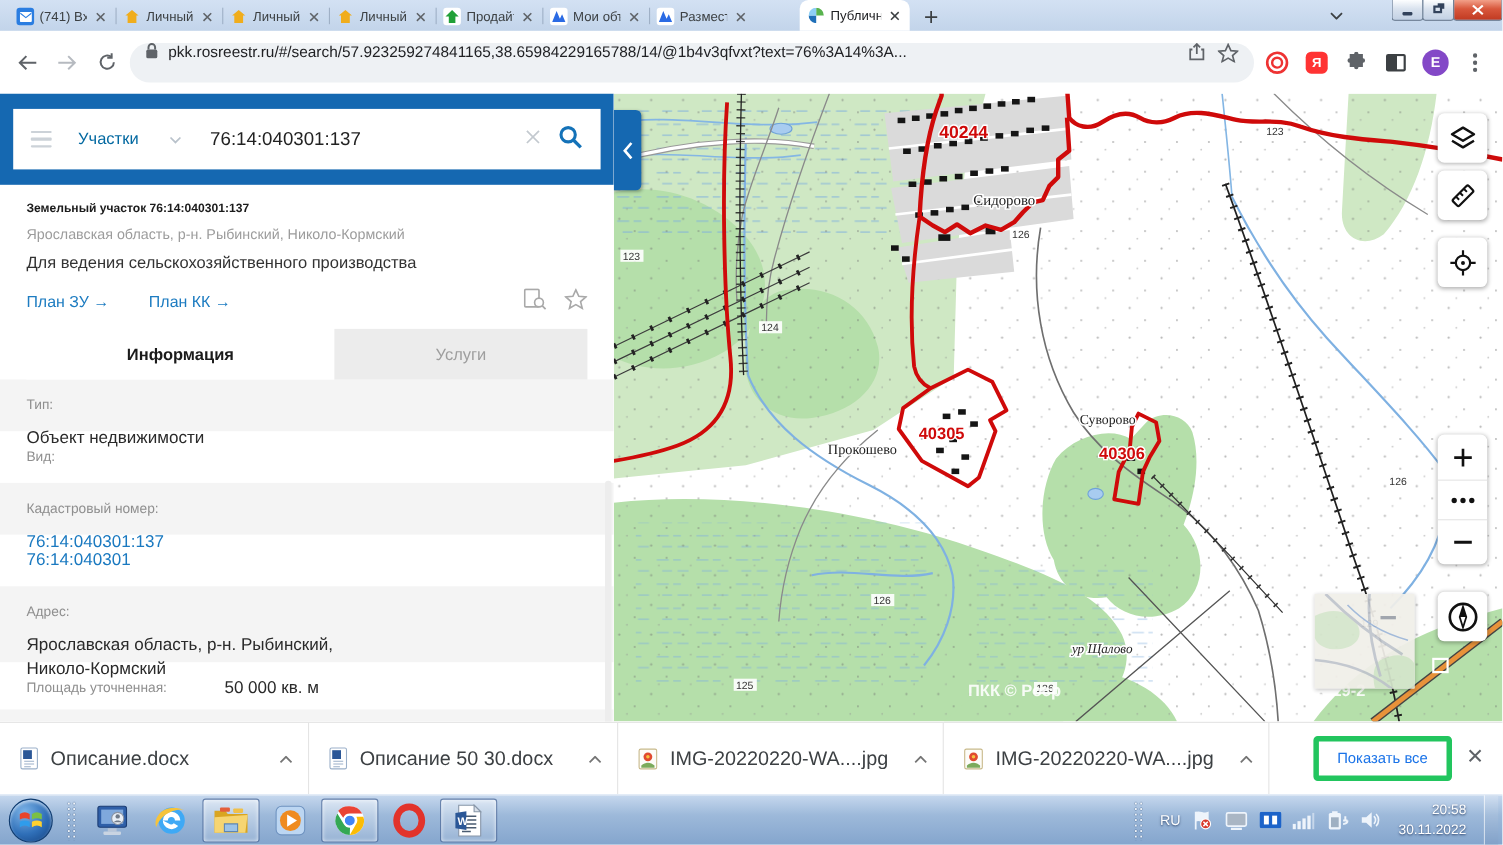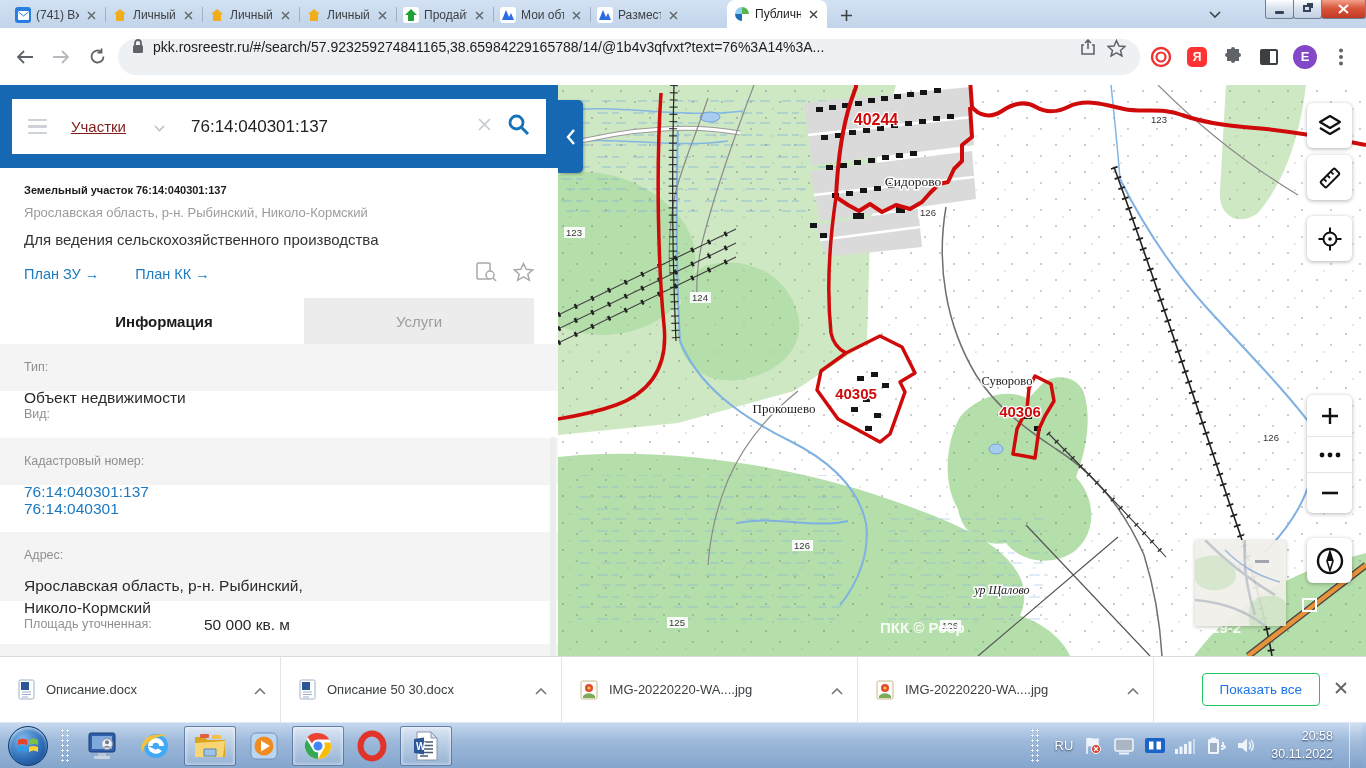--- a/index.html
+++ b/index.html
@@ -32,21 +32,21 @@
   .extbadge { width:20px; height:20px; border-radius:5px; display:flex; align-items:center; justify-content:center; font-size:12px; font-weight:bold; color:#fff; }
   .avatar { width:24px; height:24px; border-radius:50%; background:#8348c7; color:#fff; font-size:13px; font-weight:bold; display:flex; align-items:center; justify-content:center; }
 
   
   .content { display:flex; height:571px; }
   .panel { width:558px; background:#fff; position:relative; flex:none; overflow:hidden; }
   .panel-blue { height:83px; background:#1568b1; padding:14px 12px; }
   .searchbox { background:#fff; height:55px; display:flex; align-items:center; padding:0 16px; }
   .hamb { width:19px; display:flex; flex-direction:column; gap:4px; flex:none; }
   .hamb i { height:2.5px; background:#ccd2d8; border-radius:1px; }
-  .cat { margin-left:24px; font-size:15px; color:#7f1d1d;text-decoration:underline; }
+  .cat { margin-left:24px; font-size:15px; color:#0369a1; }
   .catchev { margin-left:28px; }
   .searchval { flex:1; border:none; outline:none; font-size:17px; color:#222; margin-left:26px; font-family:"Liberation Sans",sans-serif; background:transparent; }
   .info { padding:16px 24px 0; }
   .ititle { font-size:11px; font-weight:bold; color:#1b1b1b; }
   .iloc { font-size:13px; color:#9c9c9c; margin-top:9px; }
   .ipurp { font-size:15px; color:#333; margin-top:11px; }
   .ilinks { display:flex; align-items:center; margin-top:14px; gap:36px; }
   .ilink { font-size:14.5px; color:#1d7cc1; }
   .iicons { margin-left:auto; display:flex; gap:16px; }
   .ptabs { display:flex; height:46px; margin-top:12px; }
@@ -66,23 +66,23 @@
   .mbtn { position:absolute; right:14px; width:45px; height:45px; background:#fff; border-radius:6px; box-shadow:0 1px 4px rgba(0,0,0,.3); display:flex; align-items:center; justify-content:center; z-index:4; }
   .zoomgroup { position:absolute; right:14px; top:310px; width:45px; background:#fff; border-radius:6px; box-shadow:0 1px 4px rgba(0,0,0,.3); z-index:4; }
   .zbtn { height:41px; display:flex; align-items:center; justify-content:center; }
   .zbtn + .zbtn { border-top:1px solid #e4e4e4; }
   .minimap { position:absolute; right:80px; bottom:30px; width:91px; height:86px; background:#f4f2ee; opacity:.93; box-shadow:0 1px 4px rgba(0,0,0,.25); z-index:3; overflow:hidden; }
 
   
   .dlbar { height:66px; background:#fff; border-top:1px solid #dcdcdc; display:flex; align-items:center; }
   .dlitem { width:281px; height:100%; border-right:1px solid #e4e4e4; display:flex; align-items:center; padding:0 14px 0 18px; gap:11px; }
   .dlitem.wide { width:296px; }
-  .dlname { font-size:13px; color:#3c4043; flex:1; white-space:nowrap; overflow:hidden; }
+  .dlname { font-size:18px; color:#3c4043; flex:1; white-space:nowrap; overflow:hidden; }
   .dlchev { flex:none; }
-  .showall { margin-left:auto; border:1px solid #22c55e; border-radius:4px; padding:8px 17px; font-size:13.5px; color:#1a73e8; white-space:nowrap; }
+  .showall { margin-left:auto; border:5px solid #22c55e; border-radius:4px; padding:8px 17px; font-size:13.5px; color:#1a73e8; white-space:nowrap; }
   .dlclose { margin:0 18px 0 14px; }
 
   
   .taskbar { height:46px; background:linear-gradient(#c6d8ee,#9db9da 40%,#84a5cd); border-top:1px solid #dce8f5; display:flex; align-items:center; position:relative; }
   .orb { width:40px; height:40px; border-radius:50%; margin:0 6px 0 8px; background:radial-gradient(circle at 35% 30%, #7db4e8, #2f6fb8 55%, #123f7d); border:1px solid #0e3a6e; box-shadow:inset 0 2px 3px rgba(255,255,255,.6); display:flex; align-items:center; justify-content:center; flex:none; }
   .grip { width:9px; height:36px; margin:0 6px; background-image:radial-gradient(circle, rgba(255,255,255,.85) 1px, rgba(70,100,140,.4) 1.3px, transparent 1.6px); background-size:5px 5px; flex:none; }
   .tkbtn { width:52px; height:40px; margin:0 1px; display:flex; align-items:center; justify-content:center; border-radius:3px; flex:none; }
   .tkbtn.open { background:linear-gradient(rgba(255,255,255,.45), rgba(255,255,255,.12)); border:1px solid rgba(70,100,150,.75); box-shadow:inset 0 0 4px rgba(255,255,255,.8); }
   .tray { margin-left:auto; display:flex; align-items:center; gap:10px; padding-right:4px; }
   .lang { color:#fff; font-size:13px; text-shadow:0 1px 2px rgba(10,30,70,.8); }

